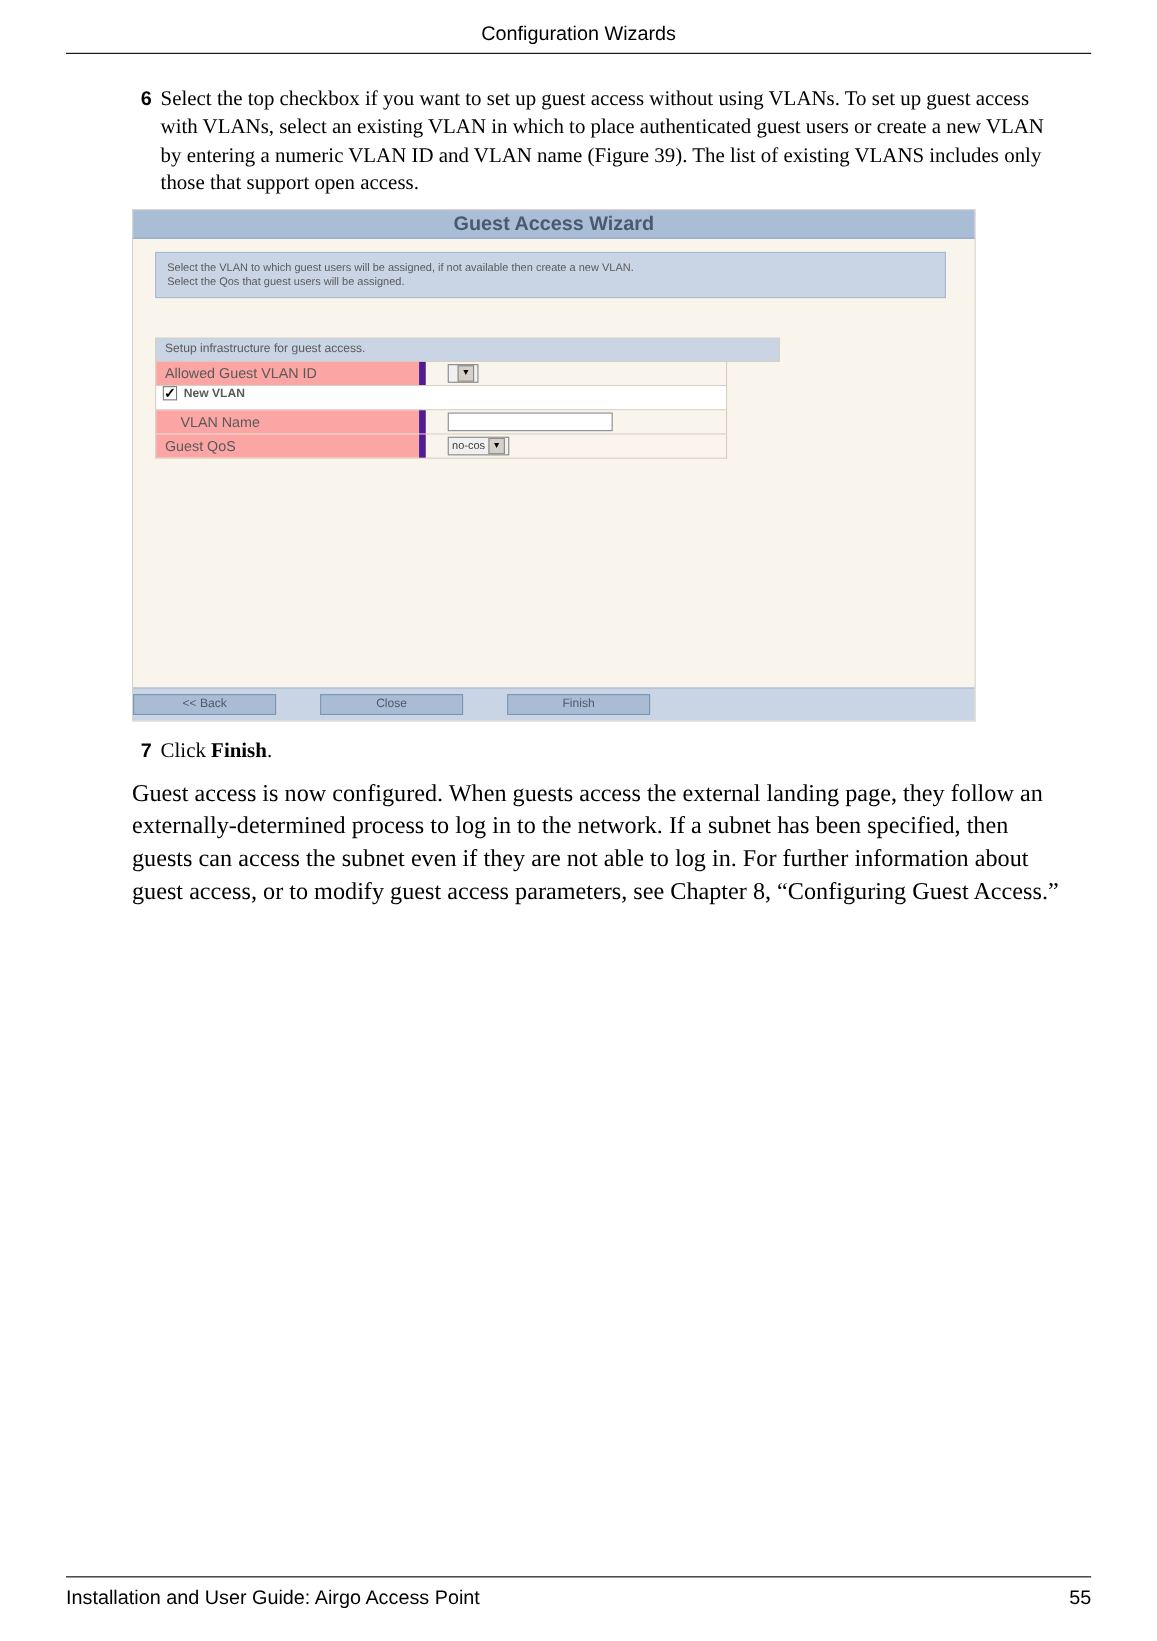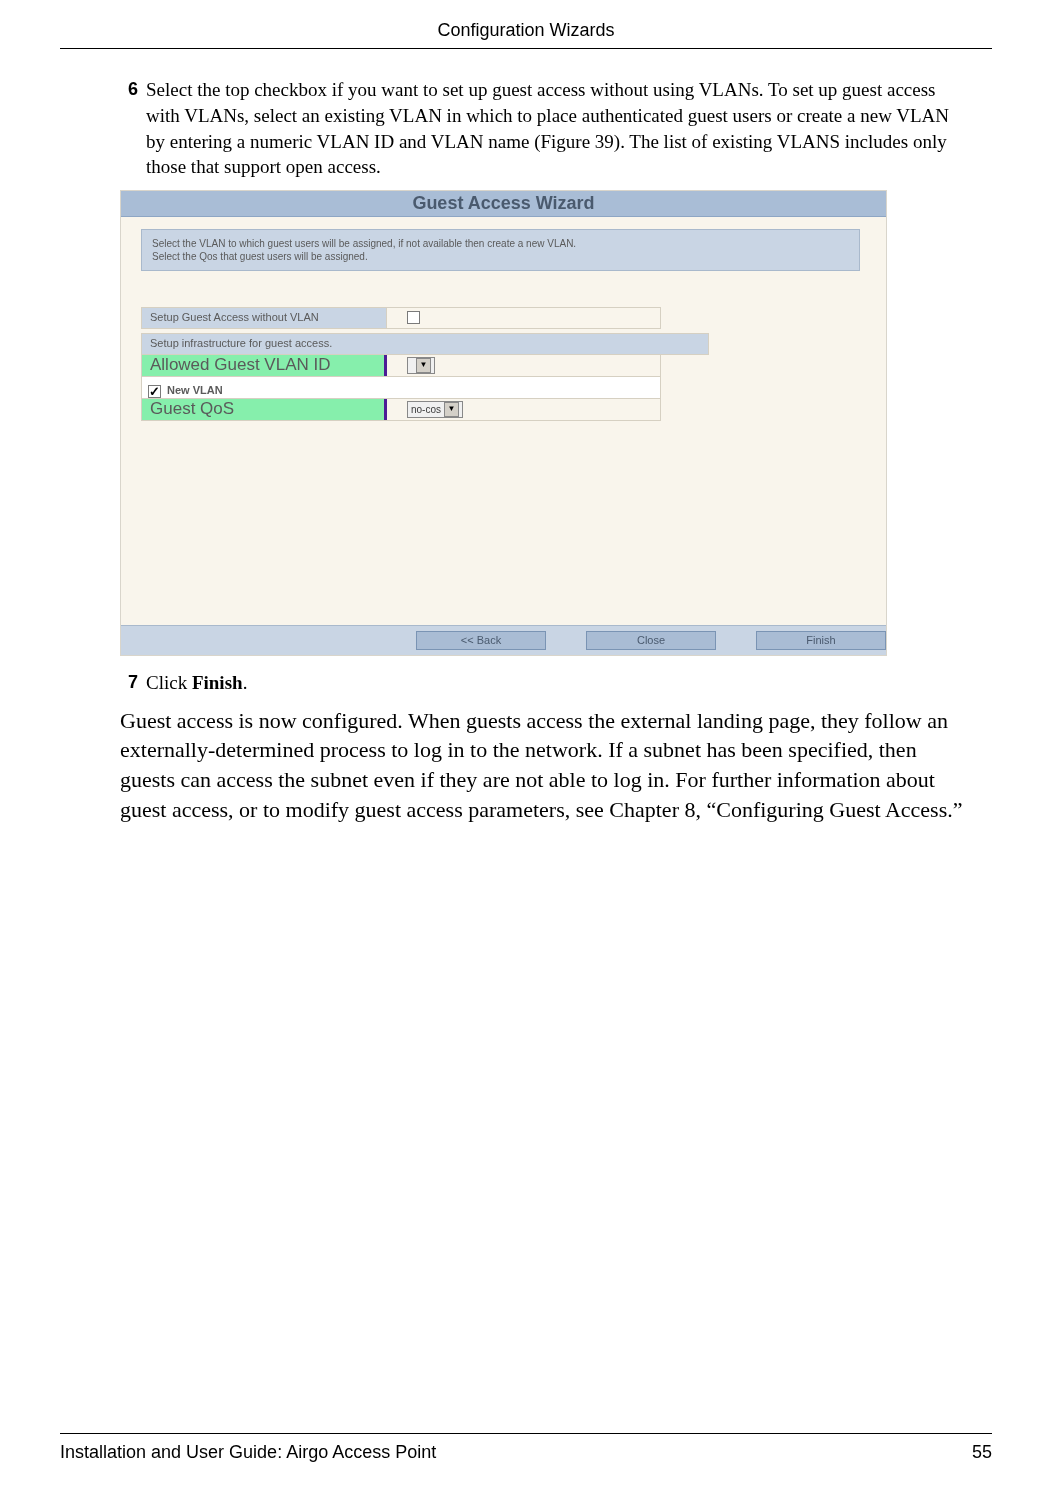--- a/index.html
+++ b/index.html
@@ -125,46 +125,46 @@
     }
     .sub-row {
       display: flex;
       align-items: center;
       height: 22px;
       width: 520px;
       border: 1px solid #d6d0c2;
       border-top: none;
     }
     .sub-row .label {
-      background: #86efac;
+      background: #fca5a5;
       width: 245px;
       height: 100%;
       display: flex;
       align-items: center;
       padding-left: 8px;
       color: #5a5a5a;
-      font-size: 17px;
-      border-right: 3px solid #4c1d95;
+      font-size: 13px;
+      border-right: 6px solid #4c1d95;
     }
     .sub-row .label.indent { padding-left: 22px; }
     .sub-row .control {
       flex: 1;
       height: 100%;
       display: flex;
       align-items: center;
       padding-left: 20px;
     }
     .new-vlan-row {
       background: #fff;
       width: 520px;
       height: 22px;
       border: 1px solid #d6d0c2;
       border-top: none;
       display: flex;
-      align-items: flex-end;
+      align-items: flex-start;
       padding-left: 6px;
       color: #5a5a5a;
       font-size: 11px;
       font-weight: bold;
     }
     .fake-checkbox {
       width: 13px; height: 13px;
       background: #fff;
       border: 1px solid #7a7a7a;
       display: inline-block;
@@ -206,21 +206,21 @@
       border: 1px solid #888;
     }
     .wiz-footer {
       position: absolute;
       bottom: 0; left: 0; right: 0;
       height: 30px;
       background: #c9d5e4;
       border-top: 1px solid #a9b9cc;
       display: flex;
       align-items: center;
-      justify-content: flex-end;
+      justify-content: flex-start;
       gap: 40px;
     }
     .wiz-btn {
       width: 130px;
       height: 19px;
       background: #a9bcd4;
       border: 1px solid #7a94b4;
       display: flex;
       align-items: center;
       justify-content: center;
@@ -264,44 +264,44 @@
 
 
     <div class="screenshot">
       <div class="wiz-title">Guest Access Wizard</div>
       <div class="wiz-body">
         <div class="instruction-box">
           <div>Select the VLAN to which guest users will be assigned, if not available then create a new VLAN.</div>
           <div>Select the Qos that guest users will be assigned.</div>
         </div>
 
-        <div class="form-row">
-          <div class="label">Setup Guest Access without VLAN</div>
-          <div class="control">
-            <span class="fake-checkbox"></span>
-          </div>
-        </div>
 
         <div class="section-row">Setup infrastructure for guest access.</div>
 
         <div class="sub-row">
           <div class="label">Allowed Guest VLAN ID</div>
           <div class="control">
             <div class="fake-select" style="width:28px; justify-content:flex-end;">
               <span class="arrow">▼</span>
             </div>
           </div>
         </div>
 
         <div class="new-vlan-row">
           <span class="fake-checkbox checked"></span>
           <span>New VLAN</span>
         </div>
 
 
+        <div class="sub-row">
+          <div class="label indent">VLAN Name</div>
+          <div class="control">
+            <div class="fake-input"></div>
+          </div>
+        </div>
 
         <div class="sub-row">
           <div class="label">Guest QoS</div>
           <div class="control">
             <div class="fake-select">
               <span>no-cos</span>
               <span class="arrow">▼</span>
             </div>
           </div>
         </div>

